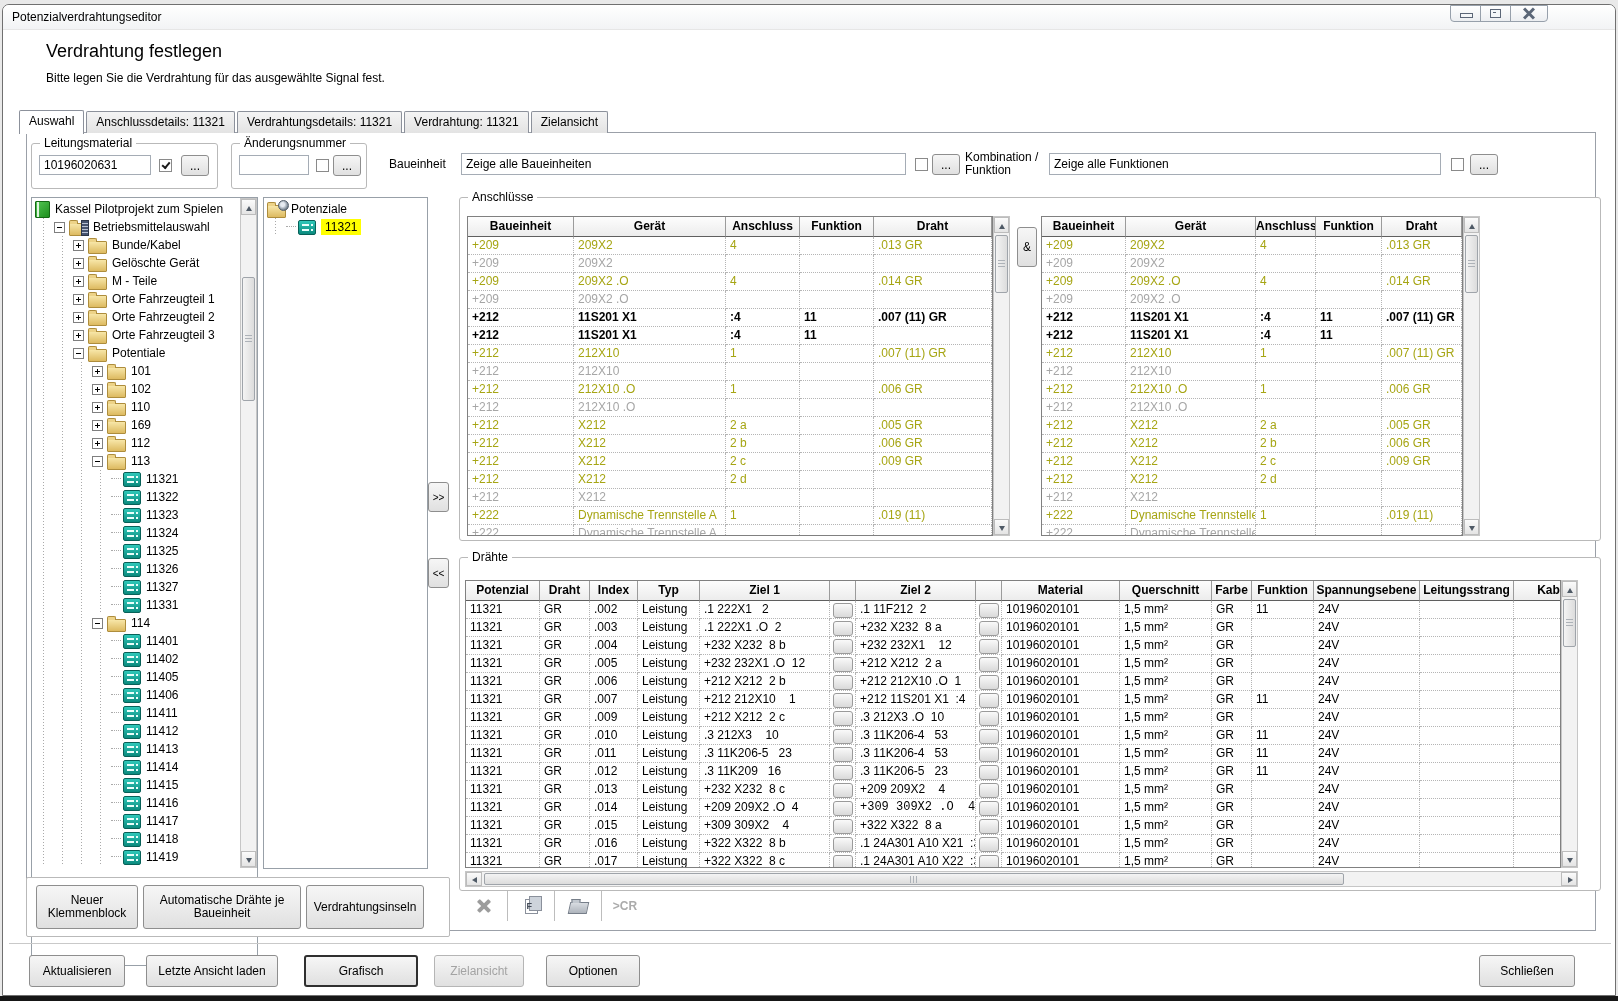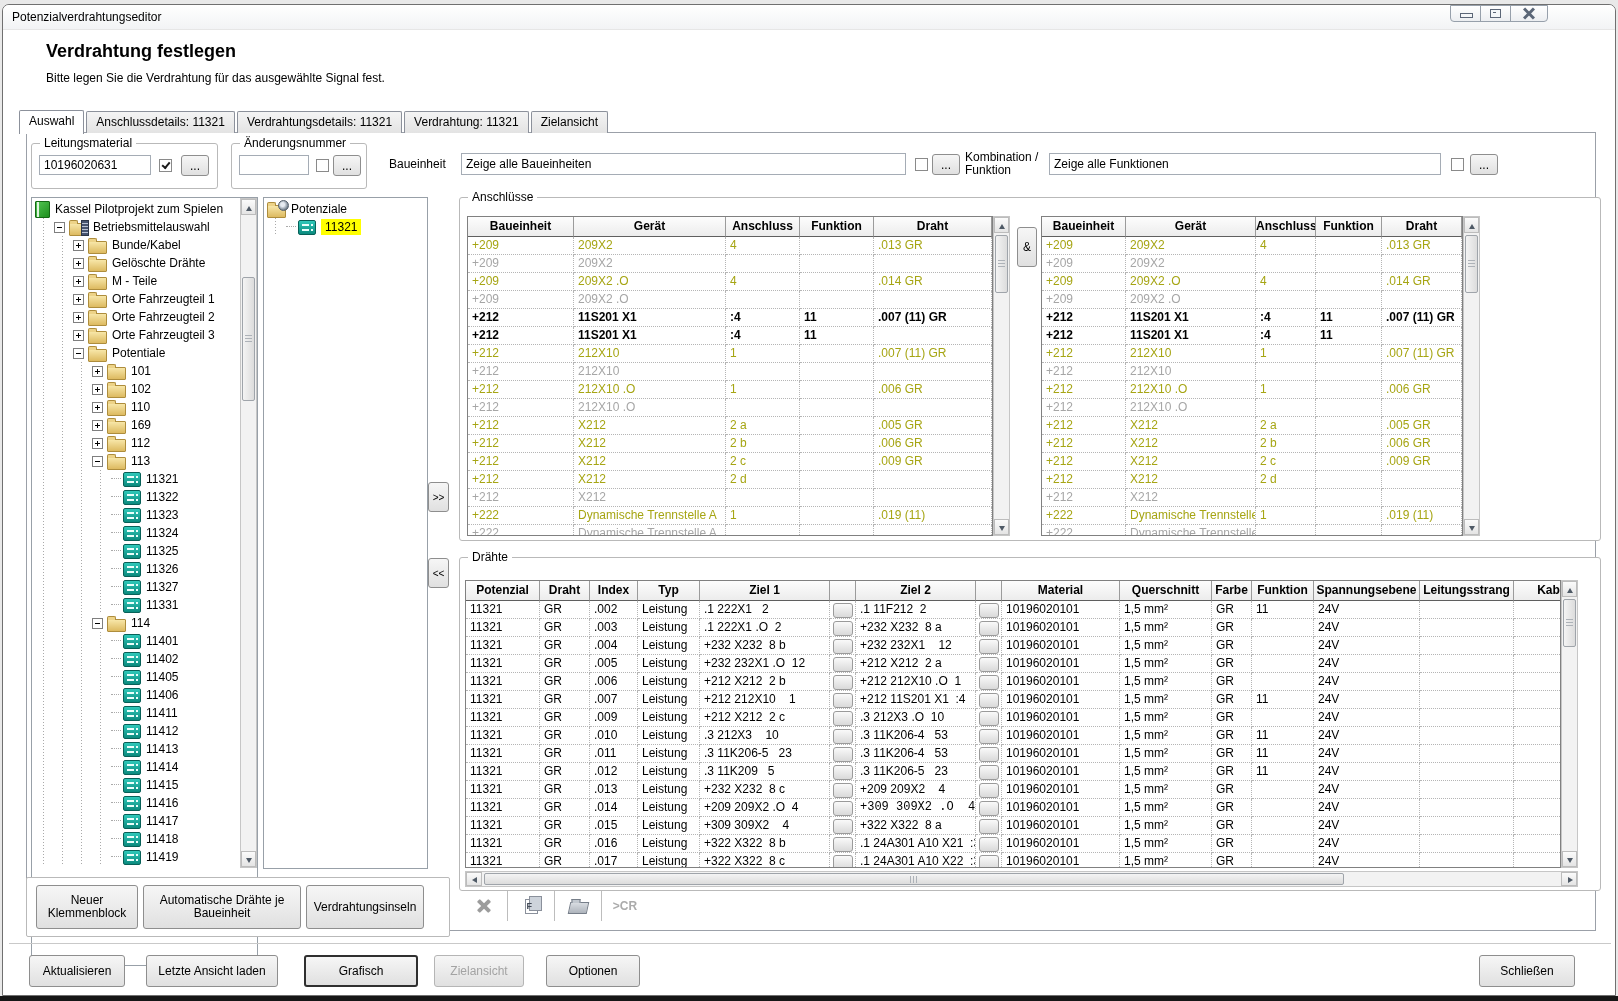--- a/index.html
+++ b/index.html
@@ -18,21 +18,21 @@
   .wb-max{left:1477px;width:31px;}
   .wb-close{left:1507px;width:38px;border-radius:0 0 4px 0;}
   .wb-min::after{content:'';position:absolute;left:9px;top:7px;width:11px;height:3px;border:1px solid #5B6677;background:#F4F6F8;}
   .wb-max::after{content:'';position:absolute;left:9px;top:3px;width:9px;height:7px;border:1px solid #5B6677;background:#F4F6F8;}
   .wb-max::before{content:'';position:absolute;left:12px;top:6px;width:3px;height:1px;background:#5B6677;z-index:2;}
   .wb-close::before,.wb-close::after{content:'';position:absolute;left:11px;top:6px;width:14px;height:3px;background:#5B6677;}
   .wb-close::before{transform:rotate(45deg);}
   .wb-close::after{transform:rotate(-45deg);}
   .black-strip{position:absolute;left:0;top:996px;width:1618px;height:5px;background:#161616;}
   
-  .heading{position:absolute;left:43px;top:36px;font-size:18px;font-weight:bold;}
+  .heading{position:absolute;left:43px;top:36px;font-size:18px;font-weight:normal;}
   .subtitle{position:absolute;left:43px;top:66px;font-size:12px;}
   
   .tabstrip{position:absolute;left:16px;top:105px;height:23px;display:flex;align-items:flex-end;z-index:3;}
   .tab{padding:3px 9px 4px 9px;border:1px solid #8C919B;border-bottom:none;background:linear-gradient(#F4F4F4,#E3E3E3);
        margin-right:2px;border-radius:2px 2px 0 0;white-space:nowrap;}
   .tab.active{background:#fff;padding-bottom:6px;margin-bottom:-1px;z-index:4;}
   .tabpanel{position:absolute;left:23px;top:127px;width:1570px;height:799px;background:#fff;border:1px solid #9BA0A8;box-sizing:border-box;}
   
   .fieldset{position:absolute;border:1px solid #B9B9B9;border-radius:3px;background:#fff;box-sizing:border-box;}
   .legend{position:absolute;top:-8px;left:8px;background:#fff;padding:0 4px;font-size:12px;white-space:nowrap;}
@@ -180,21 +180,21 @@
           <span class="tguide"></span>
           <span class="exp plus"></span>
           <span class="icon i-folder"></span>
           <span class="tlabel">Bunde/Kabel</span>
         </div>
         <div class="trow">
           <span class="tguide"></span>
           <span class="tguide"></span>
           <span class="exp plus"></span>
           <span class="icon i-folder"></span>
-          <span class="tlabel">Gelöschte Drähte</span>
+          <span class="tlabel">Gelöschte Gerät</span>
         </div>
         <div class="trow">
           <span class="tguide"></span>
           <span class="tguide"></span>
           <span class="exp plus"></span>
           <span class="icon i-folder"></span>
           <span class="tlabel">M - Teile</span>
         </div>
         <div class="trow">
           <span class="tguide"></span>
@@ -950,21 +950,21 @@
         <div class="cell" style="width: 62px;">11</div>
         <div class="cell" style="width: 106px;">24V</div>
         <div class="cell" style="width: 94px;"></div>
         <div class="cell" style="width: 70px;"></div>
       </div>
       <div class="trowt">
         <div class="cell" style="width: 74px;">11321</div>
         <div class="cell" style="width: 50px;">GR</div>
         <div class="cell" style="width: 48px;">.012</div>
         <div class="cell" style="width: 62px;">Leistung</div>
-        <div class="cell" style="width: 130px;">.3 11K209   5</div>
+        <div class="cell" style="width: 130px;">.3 11K209   16</div>
         <div class="cell trowt-btncell btncell" style="width: 26px;"><div class="mini-btn"></div></div>
         <div class="cell" style="width: 120px;">.3 11K206-5   23</div>
         <div class="cell trowt-btncell btncell" style="width: 26px;"><div class="mini-btn"></div></div>
         <div class="cell" style="width: 118px;">10196020101</div>
         <div class="cell" style="width: 92px;">1,5 mm²</div>
         <div class="cell" style="width: 40px;">GR</div>
         <div class="cell" style="width: 62px;">11</div>
         <div class="cell" style="width: 106px;">24V</div>
         <div class="cell" style="width: 94px;"></div>
         <div class="cell" style="width: 70px;"></div>

